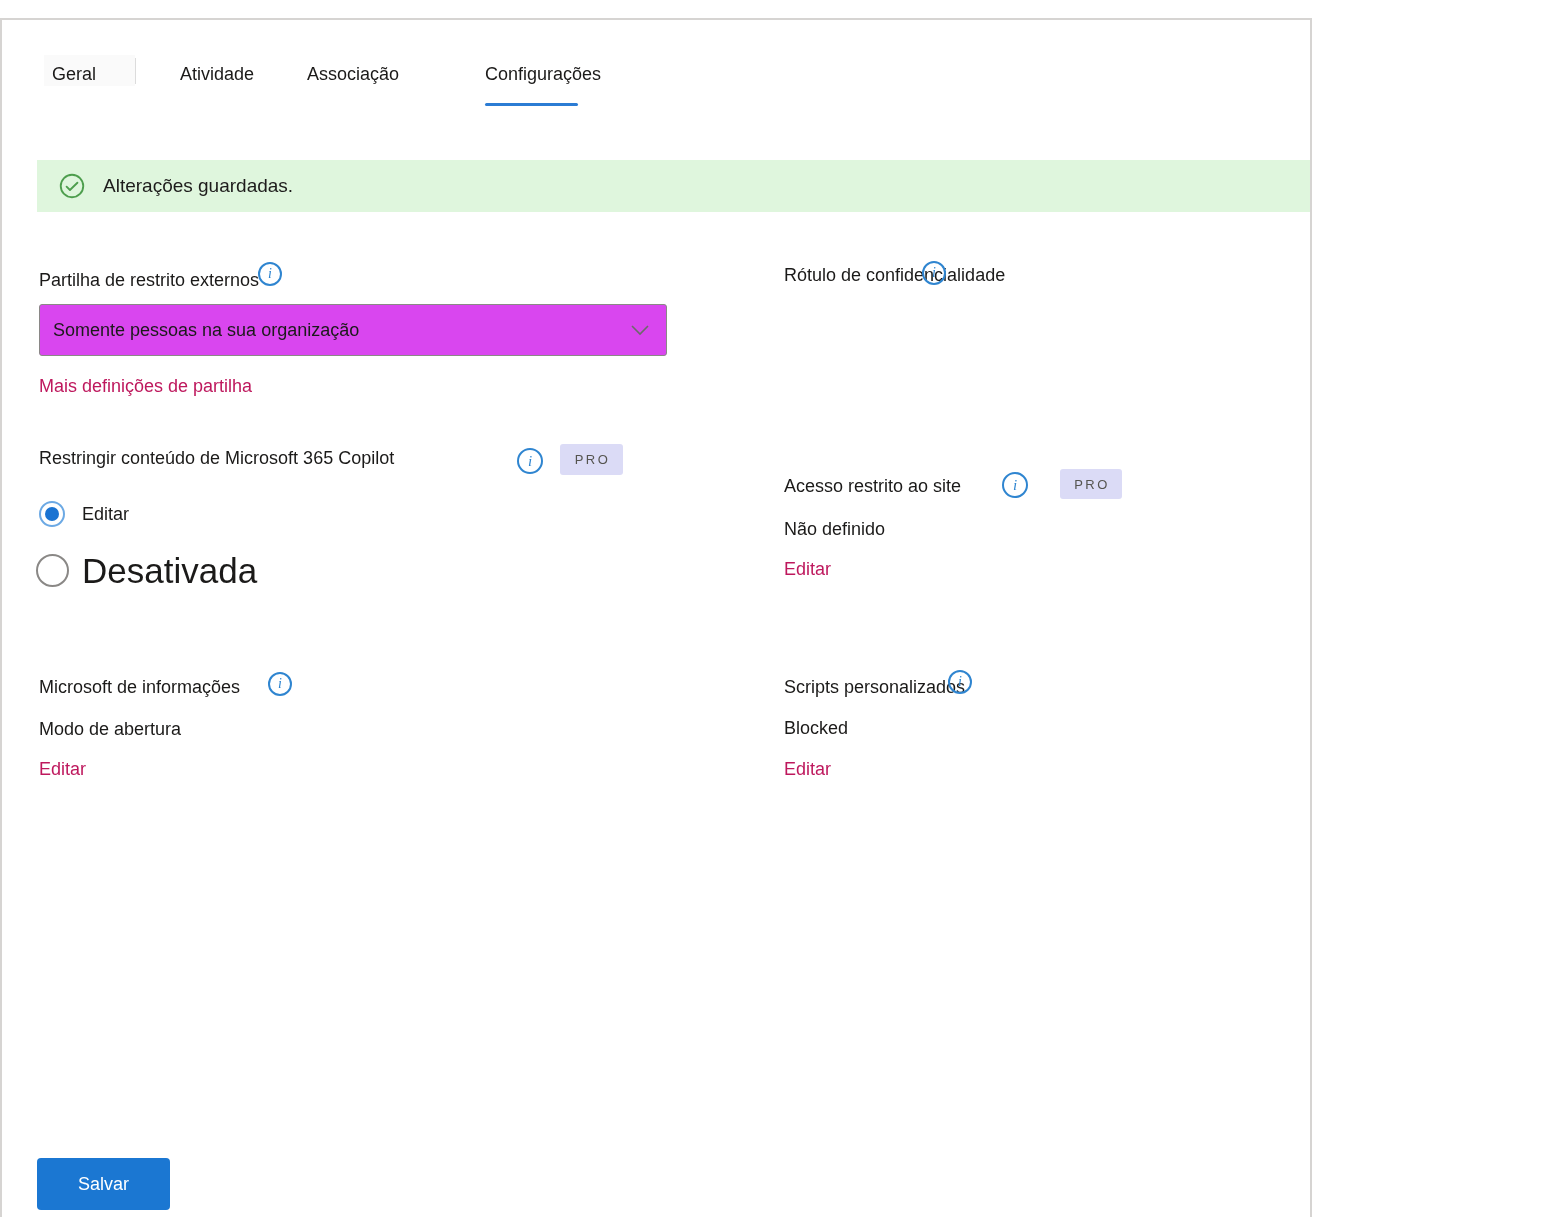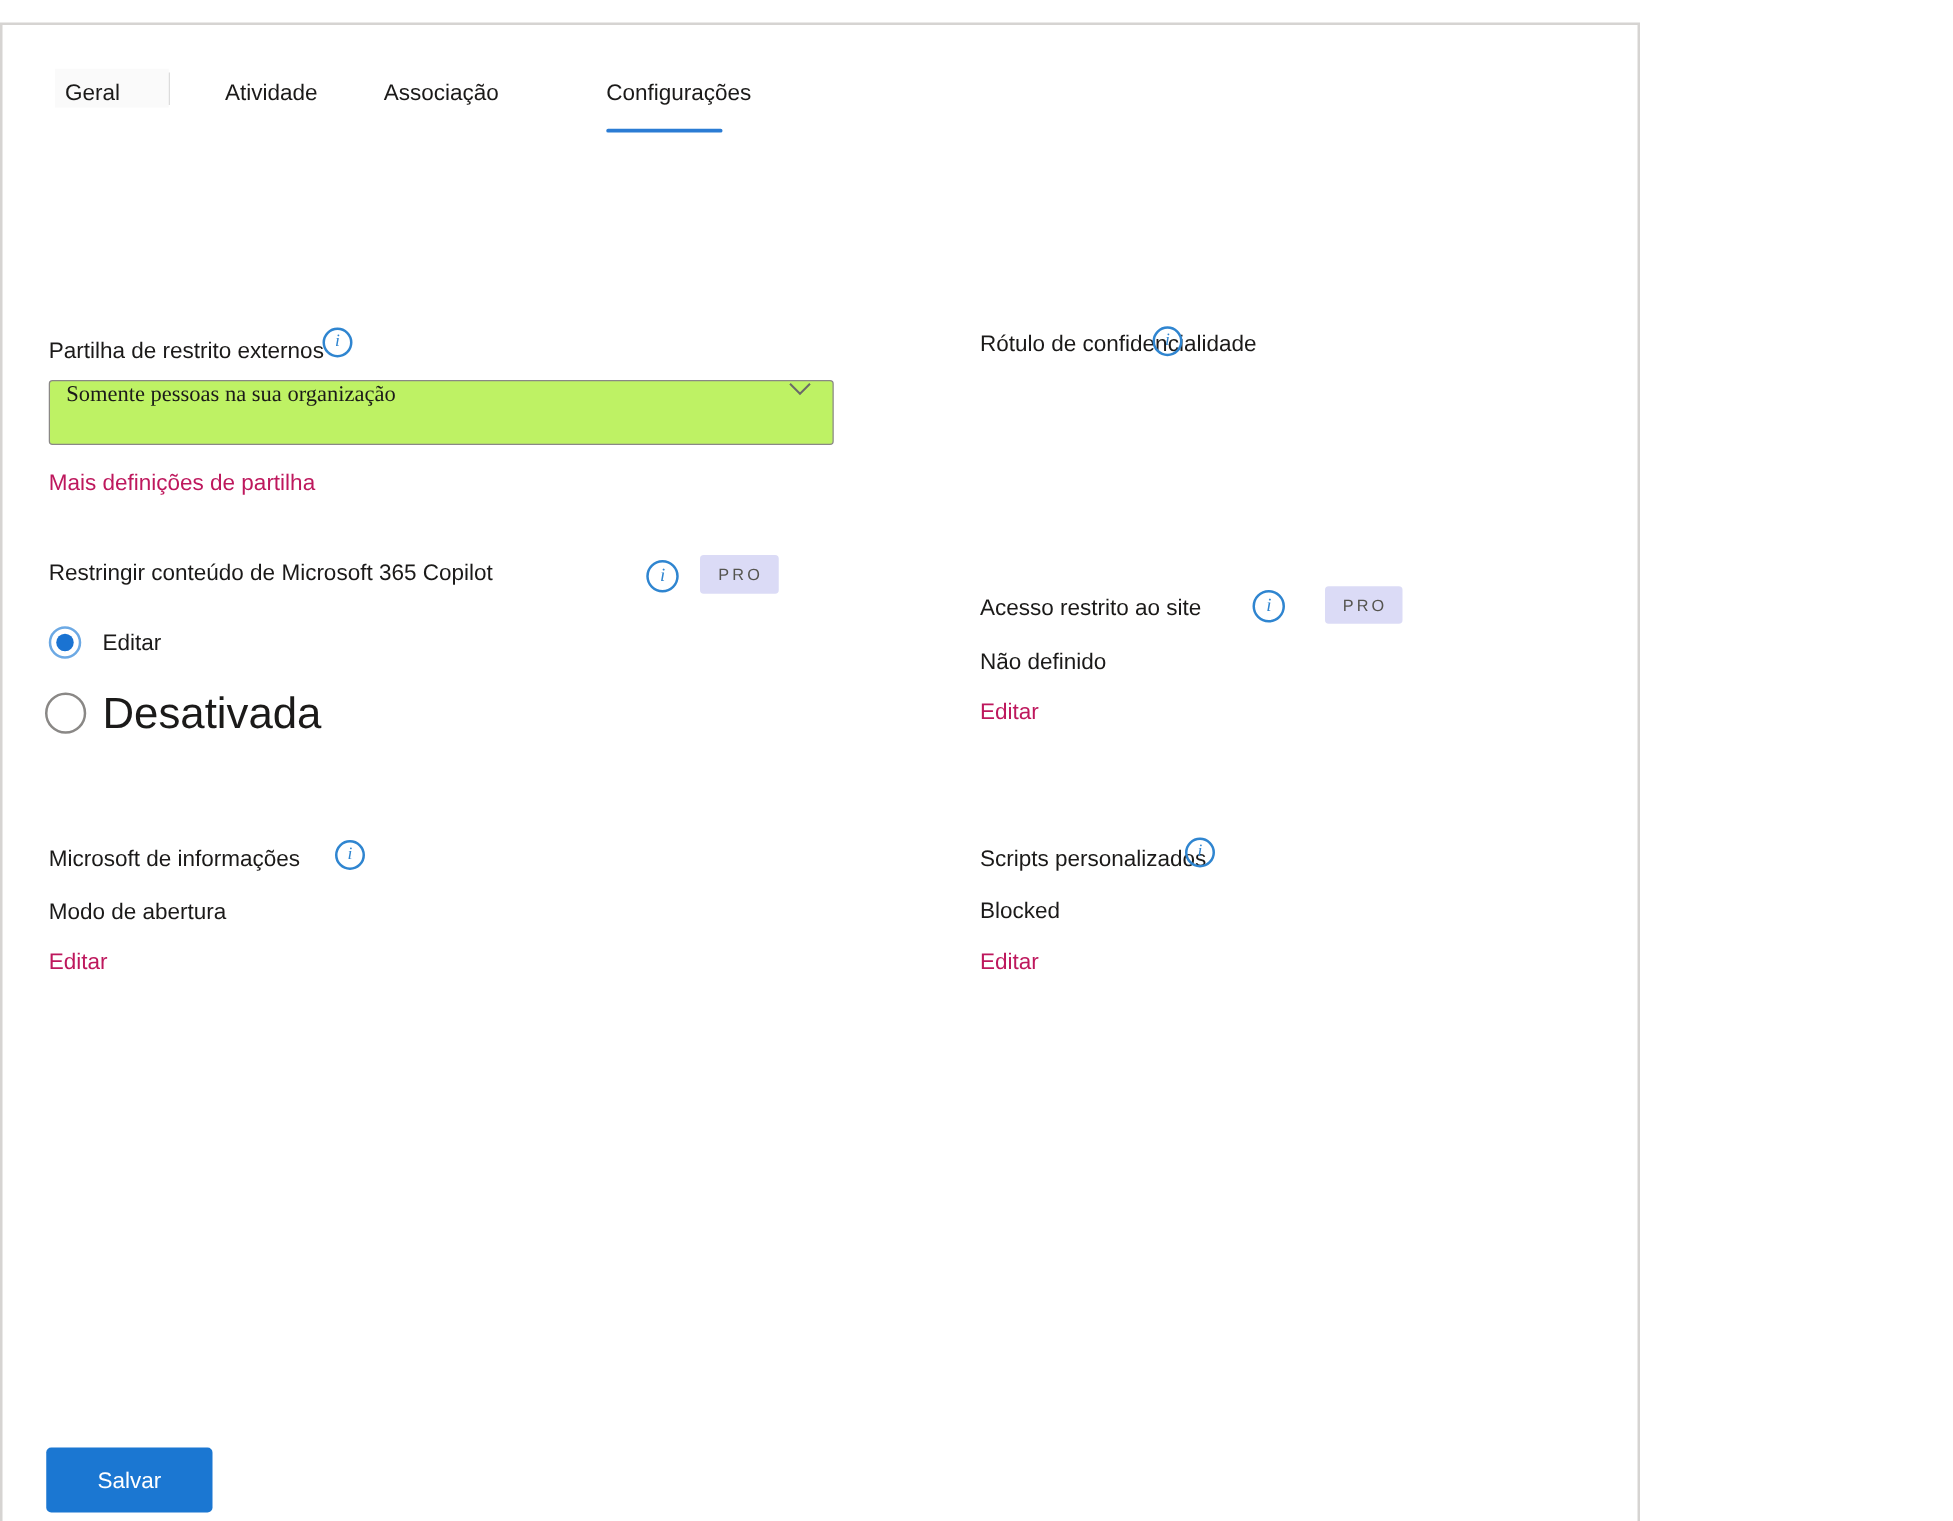--- a/index.html
+++ b/index.html
@@ -93,24 +93,24 @@
     color: #55544f;
     padding-left: 2px;
   }
 
   
   .dropdown {
     position: absolute;
     height: 52px;
     border: 1px solid #8a8886;
     border-radius: 3px;
-    background: #bef264;
-    display: flex;
-    cursor: pointer;
-    font-family: Liberation Serif, serif;
+    background: #d946ef;
+    display: flex;
+    align-items: center;
+    cursor: pointer;
   }
   .dropdown.left-align { padding: 0 16px 0 13px; justify-content: space-between; }
   .dropdown.center-align { justify-content: center; gap: 12px; }
   .dropdown-value { font-size: 18px; color: #1b1a19; white-space: nowrap; }
   .dropdown-value.gray { color: #3b3a39; font-size: 19px; }
 
   
   .radio-outer-selected {
     position: absolute;
     width: 26px; height: 26px;
@@ -154,20 +154,29 @@
 <div class="page">
 
   <div class="tab-highlight"></div>
   <div class="tab-separator"></div>
   <div class="tab" style="left:50px;">Geral</div>
   <div class="tab" style="left:178px;">Atividade</div>
   <div class="tab" style="left:305px;">Associação</div>
   <div class="tab" style="left:483px;">Configurações</div>
   <div class="tab-underline"></div>
 
+  <div class="banner">
+    <span style="display:flex;">
+      <svg width="26" height="26" viewBox="0 0 24 24">
+        <circle cx="12" cy="12" r="10.4" fill="none" stroke="#4d9e4d" stroke-width="1.7"></circle>
+        <path d="M7 12.6l3.1 3.1L17 9" fill="none" stroke="#4d9e4d" stroke-width="1.7" stroke-linecap="round" stroke-linejoin="round"></path>
+      </svg>
+    </span>
+    <span class="banner-text">Alterações guardadas.</span>
+  </div>
 
   <div class="field-label" style="left:37px; top:250px;">Partilha de restrito externos</div>
   <span class="info-icon sz24" style="left:256px; top:242px;">i</span>
 
   <div class="dropdown left-align" style="left:37px; top:284px; width:628px;">
     <span class="dropdown-value">Somente pessoas na sua organização</span>
     <span style="display:flex;">
       <svg width="20" height="12" viewBox="0 0 20 12">
           <path d="M2 2l8 8 8-8" fill="none" stroke="#6b6a69" stroke-width="1.6"></path>
         </svg>

